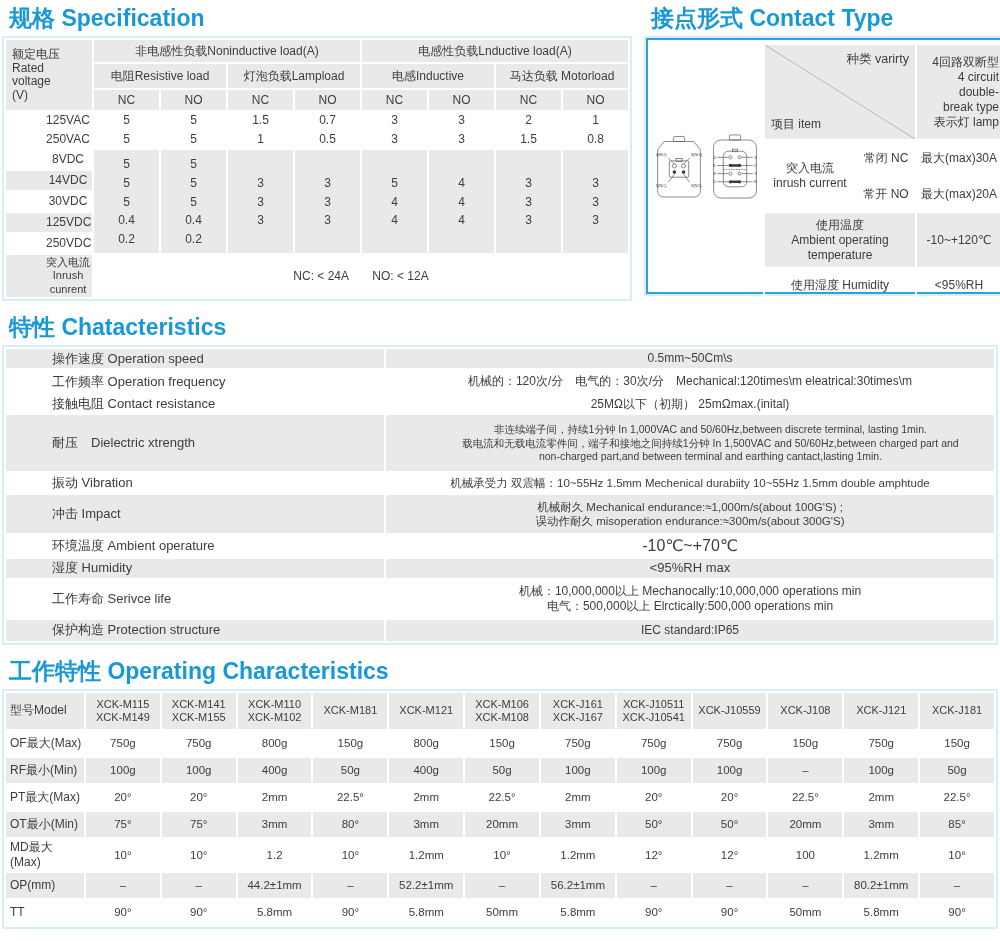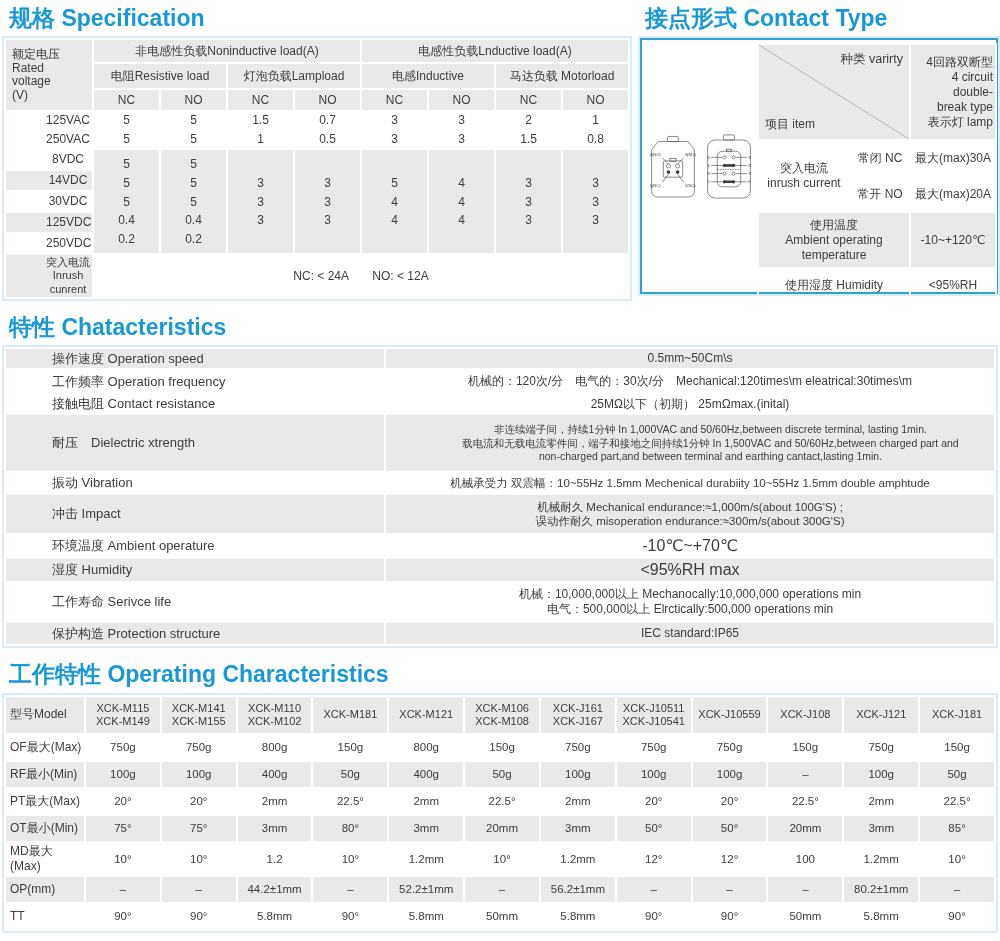--- a/index.html
+++ b/index.html
@@ -4,21 +4,21 @@
 <style>
   html,body{margin:0;padding:0;background:#fff;}
   body{width:1000px;height:941px;font-family:"Liberation Sans","DejaVu Sans",sans-serif;color:#3d3d3d;overflow:hidden;}
   .page{padding:2px 4px;}
   .sec-title{color:#1898d6;font-size:23px;font-weight:bold;margin:4px 0 7px 5px;line-height:1.1;}
   table{border-collapse:collapse;table-layout:fixed;}
   .blue-box{border:2px solid #2ba3d9;box-shadow:0 0 0 2px #d8edf8;background:#fff;}
   th,td{font-weight:normal;white-space:pre-line;text-align:center;vertical-align:middle;padding:1px 2px;border:2px solid #fff;font-size:12px;line-height:1.25;color:#3d3d3d;}
   .g{background:#e9e9e9;}
   
-  .top-row{display:flex;gap:10px;align-items:flex-start;}
+  .top-row{display:flex;gap:16px;align-items:flex-start;}
   
   .spec-table{width:626px;}
   .spec-table .corner{text-align:left;padding-left:6px;font-size:12px;line-height:1.12;}
   .spec-table .vlabel{font-size:12px;padding-left:40px;}
   .spec-table .dcv{vertical-align:middle;line-height:1.55;}
   .spec-table .small{font-size:11px;line-height:1.2;}
   
   .contact-section{width:380px;}
   .contact-panel{width:358px;height:256px;display:flex;padding:3px;box-sizing:border-box;}
   .diagrams{width:112px;display:flex;flex-direction:row;align-items:center;justify-content:space-between;padding-top:2px;}
@@ -26,21 +26,21 @@
   .contact-table th,.contact-table td{font-size:12px;}
   .diag-cell{position:relative;height:92px;}
   .diag-cell .diagline{position:absolute;left:0;top:0;width:100%;height:100%;}
   .variety-label{position:absolute;top:7px;right:6px;font-size:12.5px;}
   .item-label{position:absolute;bottom:7px;left:6px;font-size:12px;}
   .variety-val{text-align:right;padding-left:5px;font-size:12px;line-height:1.25;}
   
   .char-table{width:992px;margin-top:2px;}
   .char-table th{text-align:left;padding-left:46px;font-size:13px;width:330px;}
   .fs115{font-size:11.5px;}
-  .fs105{font-size:16px;margin-left:48px;}
+  .fs105{font-size:13px;margin-left:48px;}
   .fs10{font-size:16px;}
   .dielectric{font-size:10.5px;line-height:1.3;text-align:center;padding-left:43px;}
   
   .op-table{width:992px;margin-top:2px;}
   .op-table th.rowl{text-align:left;padding-left:4px;font-size:12px;}
   .op-table .mh{font-size:11px;line-height:1.2;}
   .op-table td{font-size:11.5px;}
   svg text{font-family:"Liberation Sans","DejaVu Sans",sans-serif;fill:#3d3d3d;}
 </style>
 </head>

